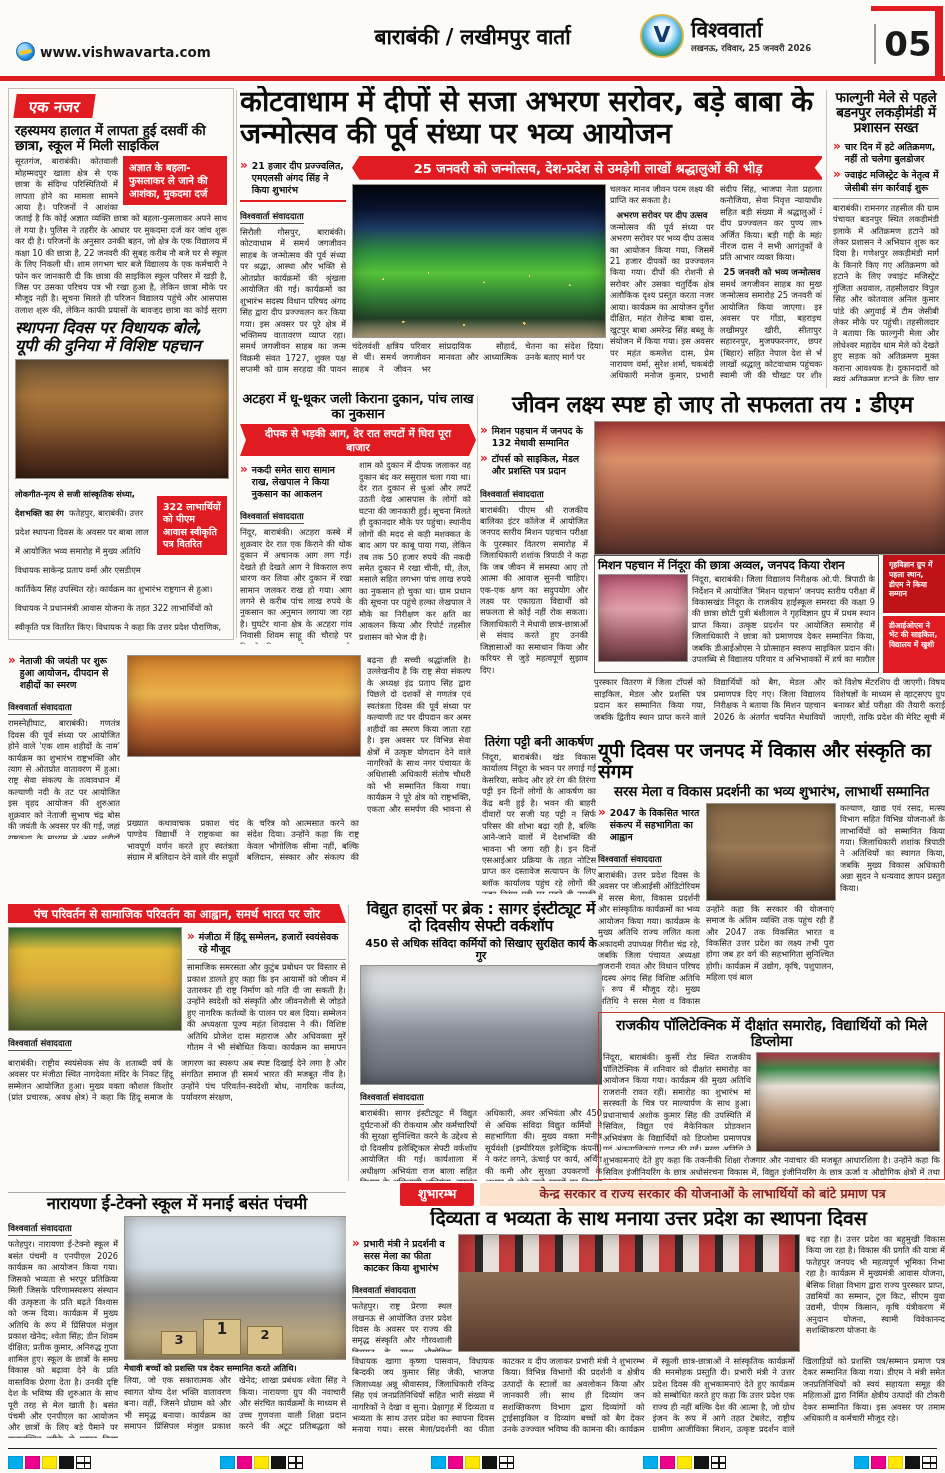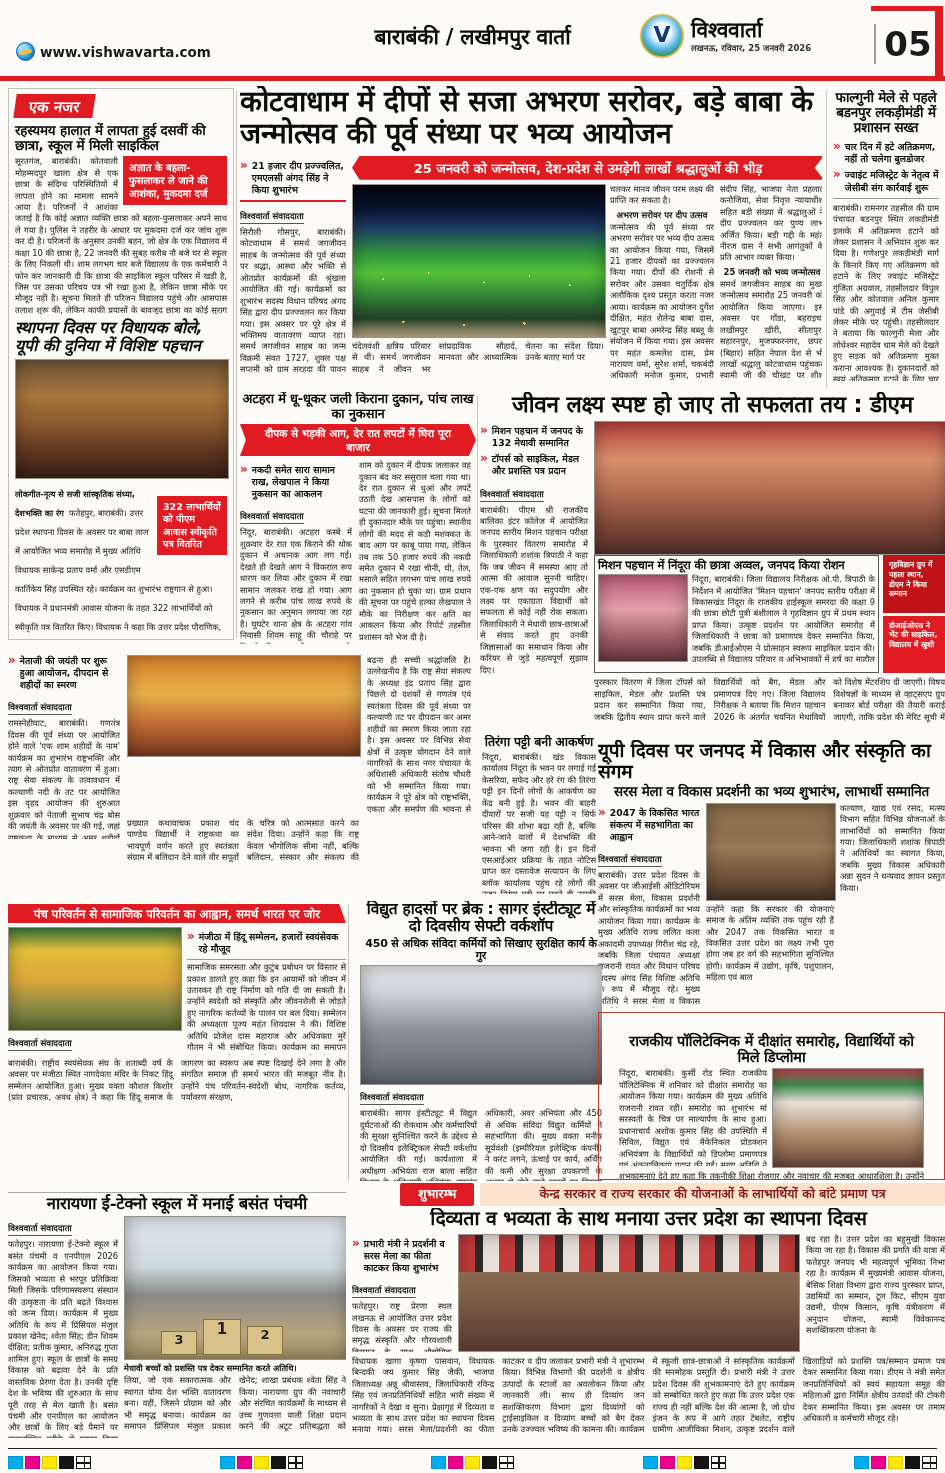--- a/index.html
+++ b/index.html
@@ -276,21 +276,21 @@
   </div>
 
   <div class="art" style="left:360px;top:901px;width:242px;height:280px;">
     <div class="h" style="font-size:15.5px;text-align:center;">विद्युत हादसों पर ब्रेक : सागर इंस्टीट्यूट में दो दिवसीय सेफ्टी वर्कशॉप</div>
     <div class="h" style="font-size:11px;text-align:center;margin-top:2px;">450 से अधिक संविदा कर्मियों को सिखाए सुरक्षित कार्य के गुर</div>
     <div class="photo p-vidyut" style="width:100%;height:118px;margin-top:3px;"></div>
     <span class="by">विश्ववार्ता संवाददाता</span>
     <div class="bt cols2" style="height:88px;overflow:hidden;">बाराबंकी। सागर इंस्टीट्यूट में विद्युत दुर्घटनाओं की रोकथाम और कर्मचारियों की सुरक्षा सुनिश्चित करने के उद्देश्य से दो दिवसीय इलेक्ट्रिकल सेफ्टी वर्कशॉप आयोजित की गई। कार्यशाला में अधीक्षण अभियंता राज बाला सहित विभाग के अधिशासी अभियंता, उपखंड अधिकारी, अवर अभियंता और 450 से अधिक संविदा विद्युत कर्मियों ने सहभागिता की। मुख्य वक्ता मनीष सूर्यवंशी (इम्पीरियल इलेक्ट्रिक कंपनी) ने करंट लगने, ऊंचाई पर कार्य, अर्थिंग की कमी और सुरक्षा उपकरणों के अभाव से होने वाले खतरों पर विस्तार से जानकारी दी। लाइव उदाहरणों के जरिए बताया गया कि मामूली लापरवाही कैसे बड़े हादसे में बदल सकती है। समापन पर सभी ने सुरक्षा मानकों का पालन करने और सुरक्षित कार्य संस्कृति अपनाने का संकल्प लिया।</div>
   </div>
 
-  <div class="art" style="left:598px;top:1012px;width:347px;height:168px;border:1.5px solid #c0392b;padding:20px;box-sizing:border-box;">
+  <div class="art" style="left:598px;top:1012px;width:347px;height:168px;border:1.5px solid #c0392b;padding:4px;box-sizing:border-box;">
     <div class="h" style="font-size:14.5px;text-align:center;">राजकीय पॉलिटेक्निक में दीक्षांत समारोह, विद्यार्थियों को मिले डिप्लोमा</div>
     <div style="display:flex;gap:5px;margin-top:3px;">
       <div class="bt" style="width:148px;flex:none;height:98px;overflow:hidden;">निंदूरा, बाराबंकी। कुर्सी रोड स्थित राजकीय पॉलिटेक्निक में शनिवार को दीक्षांत समारोह का आयोजन किया गया। कार्यक्रम की मुख्य अतिथि राजरानी रावत रहीं। समारोह का शुभारंभ मां सरस्वती के चित्र पर माल्यार्पण के साथ हुआ। प्रधानाचार्य अशोक कुमार सिंह की उपस्थिति में सिविल, विद्युत एवं मैकेनिकल प्रोडक्शन अभियंत्रण के विद्यार्थियों को डिप्लोमा प्रमाणपत्र एवं अंकतालिकाएं प्रदान की गईं। मुख्य अतिथि ने छात्रों को उज्ज्वल भविष्य की</div>
       <div class="photo p-poly" style="flex:1;height:98px;"></div>
     </div>
     <div class="bt" style="margin-top:3px;height:36px;overflow:hidden;">शुभकामनाएं देते हुए कहा कि तकनीकी शिक्षा रोजगार और नवाचार की मजबूत आधारशिला है। उन्होंने कहा कि सिविल इंजीनियरिंग के छात्र अधोसंरचना विकास में, विद्युत इंजीनियरिंग के छात्र ऊर्जा व औद्योगिक क्षेत्रों में तथा मैकेनिकल प्रोडक्शन के छात्र उत्पादन व तकनीकी नवाचार के जरिए देश को आत्मनिर्भर बनाने में अहम भूमिका निभा सकते हैं।</div>
   </div>
 
   <div class="art" style="left:8px;top:1192px;width:338px;height:250px;border-top:1px solid #aaa;padding-top:2px;box-sizing:border-box;">
     <div class="h" style="font-size:16.5px;text-align:center;">नारायणा ई-टेक्नो स्कूल में मनाई बसंत पंचमी</div>

